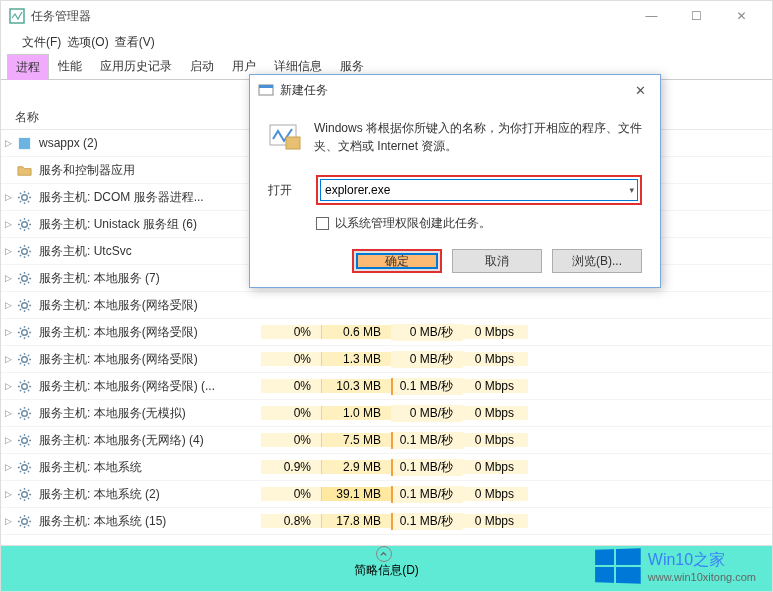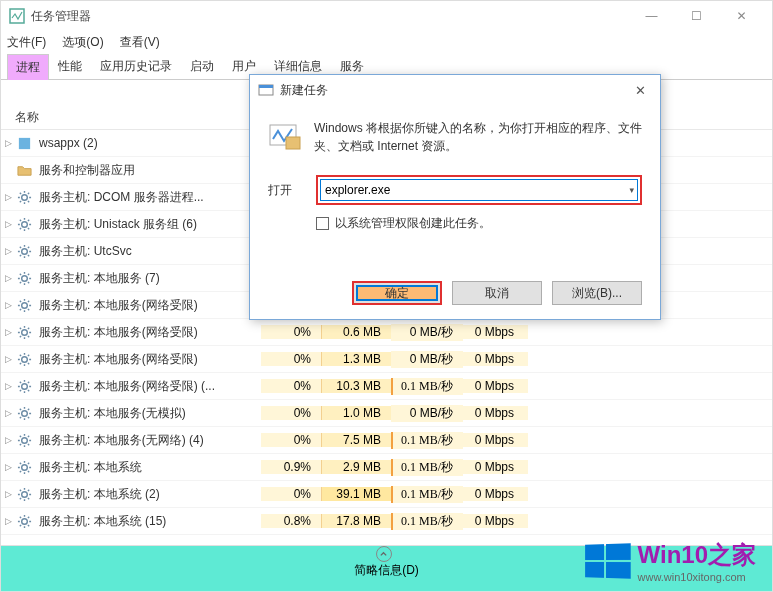--- a/index.html
+++ b/index.html
@@ -6,21 +6,21 @@
     body { background: #fff; width: 773px; height: 592px; position: relative; overflow: hidden; border: 1px solid #ddd; }
     
     
     .titlebar { height: 30px; display: flex; align-items: center; padding: 0 8px; }
     .titlebar .app-icon { width: 16px; height: 16px; margin-right: 6px; }
     .titlebar .title { color: #444; flex: 1; }
     .titlebar .win-controls { display: flex; }
     .titlebar .win-btn { width: 45px; height: 30px; display: flex; align-items: center; justify-content: center; color: #888; }
     
     
-    .menubar { height: 22px; display: flex; align-items: center; padding: 0 6px; gap: 16px; color: #333; }
+    .menubar { height: 22px; display: flex; align-items: center; padding: 0 21px; gap: 6px; color: #333; }
     .menubar span { cursor: default; }
     
     
     .tabs { display: flex; border-bottom: 1px solid #ccc; padding: 0 6px; }
     .tab { padding: 4px 8px; border: 1px solid transparent; border-bottom: none; color: #333; }
     .tab.active { border-color: #ccc; background: #f0abfc; position: relative; top: 1px; }
     
     
     .sort-row { height: 26px; display: flex; align-items: center; }
     .sort-indicator { margin: 0 auto; color: #777; font-size: 10px; }
@@ -30,41 +30,41 @@
     
     
     .process-list { }
     .process-row { height: 27px; display: flex; align-items: center; border-bottom: 1px solid #f3f3f3; }
     .process-row .expand { width: 14px; color: #888; font-size: 9px; padding-left: 4px; }
     .process-row .proc-icon { width: 18px; height: 16px; display: flex; align-items: center; justify-content: center; margin-right: 6px; }
     .process-row .proc-name { flex: 0 0 222px; color: #333; white-space: nowrap; overflow: hidden; text-overflow: ellipsis; }
     .process-row .cpu { width: 60px; text-align: right; padding-right: 10px; }
     .process-row .mem { width: 70px; text-align: right; padding-right: 10px; border-left: 1px solid #f3d090; }
     .process-row .disk { width: 72px; text-align: right; padding-right: 10px; }
-    .process-row .disk.bordered { border-left: 2px solid #f3a040; font-family: Liberation Serif, serif; }
+    .process-row .disk.bordered { border-left: 2px solid #f3a040; }
     .process-row .net { width: 65px; text-align: right; padding-right: 14px; }
     
     
     .hl-cpu { background: #fff6d8; }
     .hl-mem { background: #fff0c0; }
     .hl-mem2 { background: #ffe8a0; }
     
     
     .bottom-bar { position: absolute; bottom: 0; left: 0; right: 0; height: 46px; border-top: 1px solid #e0e0e0; display: flex; align-items: center; padding: 0 12px; background: #5eead4; flex-direction: column; }
     .bottom-bar .fewer-icon { width: 16px; height: 16px; border: 1px solid #888; border-radius: 50%; display: flex; align-items: center; justify-content: center; margin-right: 6px; }
     
     
     .watermark { position: absolute; bottom: 8px; right: 16px; display: flex; align-items: center; gap: 8px; }
     .watermark .winlogo { display: grid; grid-template-columns: 20px 24px; grid-template-rows: 16px 16px; gap: 2px; transform: perspective(80px) rotateY(-8deg); }
     .watermark .winlogo div { background: #0078d7; }
-    .watermark .txt1 { font-size: 24px; font-weight: bold; color: #a21caf; }
+    .watermark .txt1 { font-size: 16px; font-weight: normal; color: #3b82f6; }
     .watermark .url { font-size: 11px; color: #666; }
     
     
-    .dialog { position: absolute; left: 248px; top: 73px; width: 412px; height: 246px; background: #fff; border: 1px solid #7aa8d8; box-shadow: 2px 2px 10px rgba(0,0,0,0.25); }
+    .dialog { position: absolute; left: 248px; top: 73px; width: 412px; height: 214px; background: #fff; border: 1px solid #7aa8d8; box-shadow: 2px 2px 10px rgba(0,0,0,0.25); }
     .dialog .dlg-titlebar { height: 30px; display: flex; align-items: center; padding: 0 8px; color: #333; }
     .dialog .dlg-titlebar .dlg-icon { width: 16px; height: 16px; margin-right: 6px; }
     .dialog .dlg-titlebar .dlg-title { flex: 1; }
     .dialog .dlg-close { color: #555; font-size: 13px; padding: 2px 6px; }
     .dialog .dlg-body { padding: 14px 18px; }
     .dialog .run-icon { float: left; width: 34px; height: 34px; margin-right: 12px; }
     .dialog .desc { color: #333; line-height: 1.5; margin-bottom: 20px; }
     .dialog .open-row { display: flex; align-items: center; margin-bottom: 10px; }
     .dialog .open-label { width: 48px; color: #333; }
     .dialog .open-input-wrap { flex: 1; position: relative; padding: 2px; border: 2px solid #e03030; }

